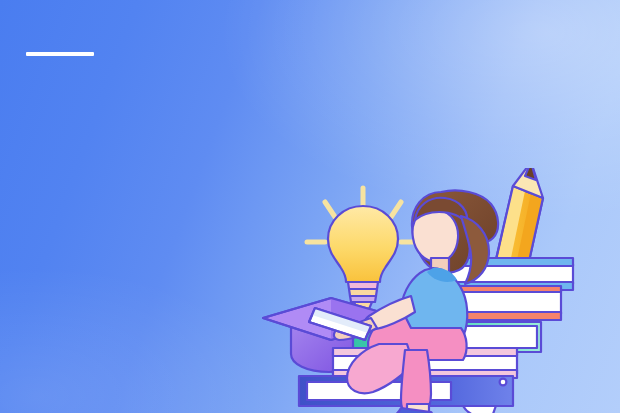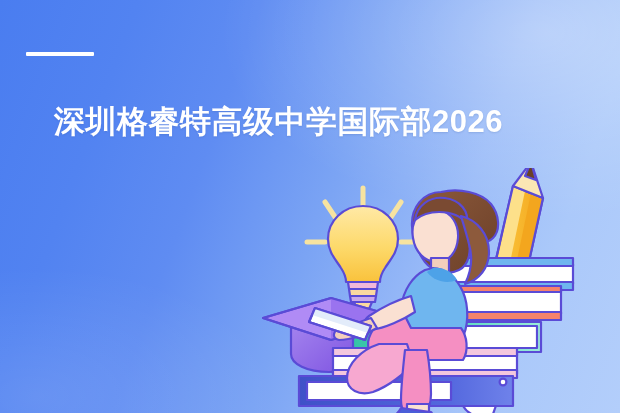--- a/index.html
+++ b/index.html
@@ -78,21 +78,20 @@
 </head>
 <body>
 
 <div id="banner">
 
   <div class="sheen"></div>
   <div class="sheen-bl"></div>
 
   <div class="rule"></div>
 
-  <h1 class="title">深圳格睿特高级中学国际部2026</h1>
 
   <div class="art">
     <svg viewBox="0 0 370 248" xmlns="http://www.w3.org/2000/svg">
       <defs>
         <linearGradient id="bulbGrad" x1="0" y1="0" x2="0" y2="1">
           <stop offset="0%" stop-color="#ffe9a6"></stop>
           <stop offset="55%" stop-color="#fdd96a"></stop>
           <stop offset="100%" stop-color="#f9c23c"></stop>
         </linearGradient>
         <linearGradient id="pencilGrad" x1="0" y1="0" x2="1" y2="0">

